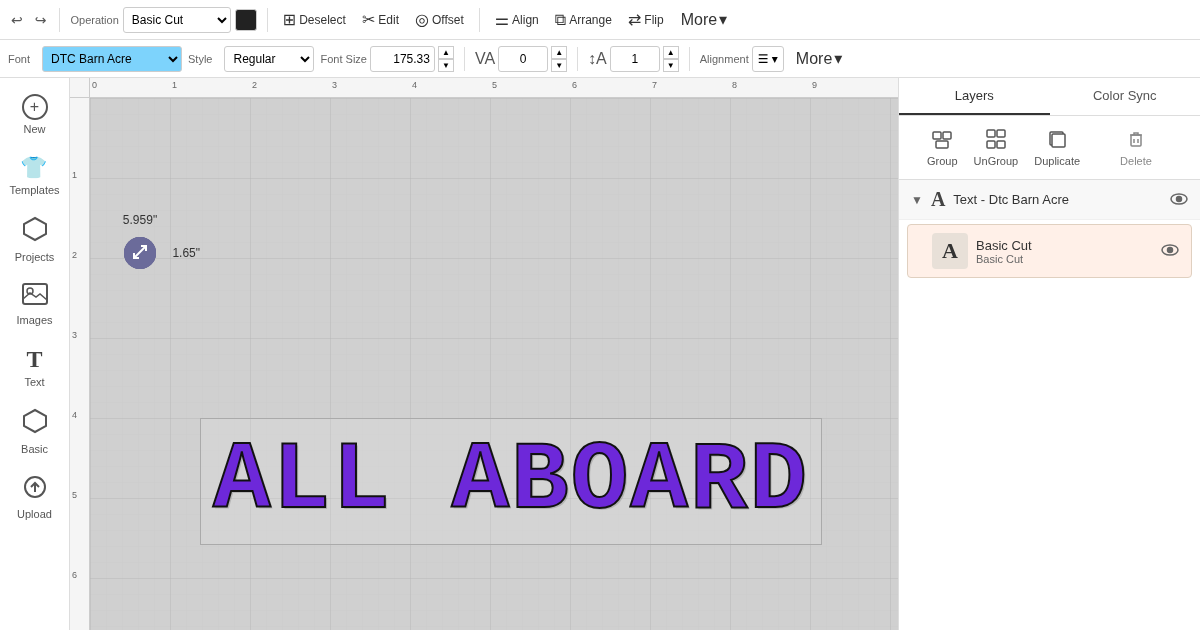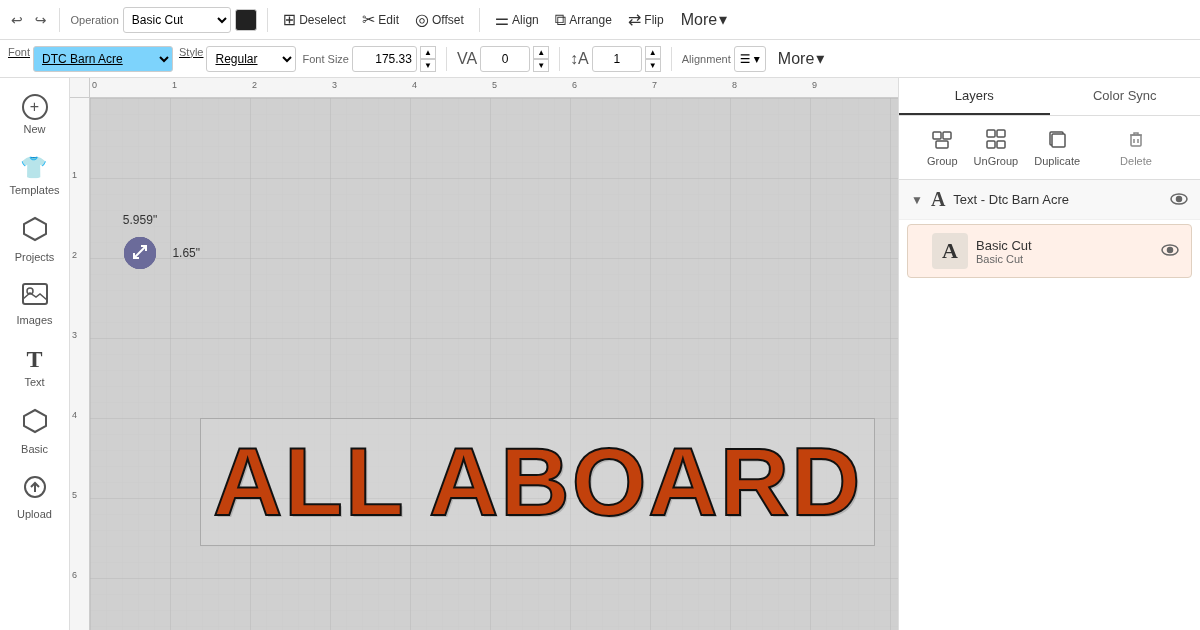--- a/index.html
+++ b/index.html
@@ -41,21 +41,21 @@
     .second-toolbar {
       display: flex;
       align-items: center;
       background: #ffffff;
       border-bottom: 1px solid #ddd;
       height: 38px;
       padding: 0 8px;
       flex-shrink: 0;
       gap: 6px;
     }
-    .font-group { display: flex; gap: 3px; text-decoration: underline; }
+    .font-group { display: flex; align-items: center; gap: 12px; }
     .font-label { font-size: 11px; color: #666; }
     .font-select { border: 1px solid #ccc; border-radius: 3px; padding: 2px 4px; font-size: 12px; background: #7dd3fc; height: 26px; width: 140px; }
     .style-select { border: 1px solid #ccc; border-radius: 3px; padding: 2px 4px; font-size: 12px; background: white; height: 26px; width: 90px; }
     .size-group { display: flex; align-items: center; gap: 3px; }
     .size-input { border: 1px solid #ccc; border-radius: 3px; padding: 2px 4px; font-size: 12px; width: 65px; height: 26px; text-align: right; }
     .spinner-btn { border: 1px solid #ccc; background: white; width: 16px; height: 13px; cursor: pointer; font-size: 8px; display: flex; align-items: center; justify-content: center; }
     .spinners { display: flex; flex-direction: column; }
     .space-group { display: flex; align-items: center; gap: 3px; }
     .space-input { border: 1px solid #ccc; border-radius: 3px; padding: 2px 4px; font-size: 12px; width: 50px; height: 26px; text-align: center; }
     .line-space-input { border: 1px solid #ccc; border-radius: 3px; padding: 2px 4px; font-size: 12px; width: 50px; height: 26px; text-align: center; }
@@ -119,24 +119,24 @@
     }
     
     .text-element {
       position: absolute;
       top: 165px;
       left: 60px;
       border: 1px solid #aaa;
       background: rgba(255,255,255,0.1);
     }
     .text-element-inner {
-      font-family: Liberation Sans, sans-serif;
+      font-family: Liberation Mono, monospace;
       font-size: 96px;
       font-weight: bold;
-      color: #c2410c;
+      color: #6d28d9;
       letter-spacing: 2px;
       padding: 8px 12px;
       white-space: nowrap;
       text-shadow: 2px 2px 0px rgba(0,0,0,0.15);
       -webkit-text-stroke: 2px #111;
     }
     
     .handle {
       position: absolute;
       width: 32px;

